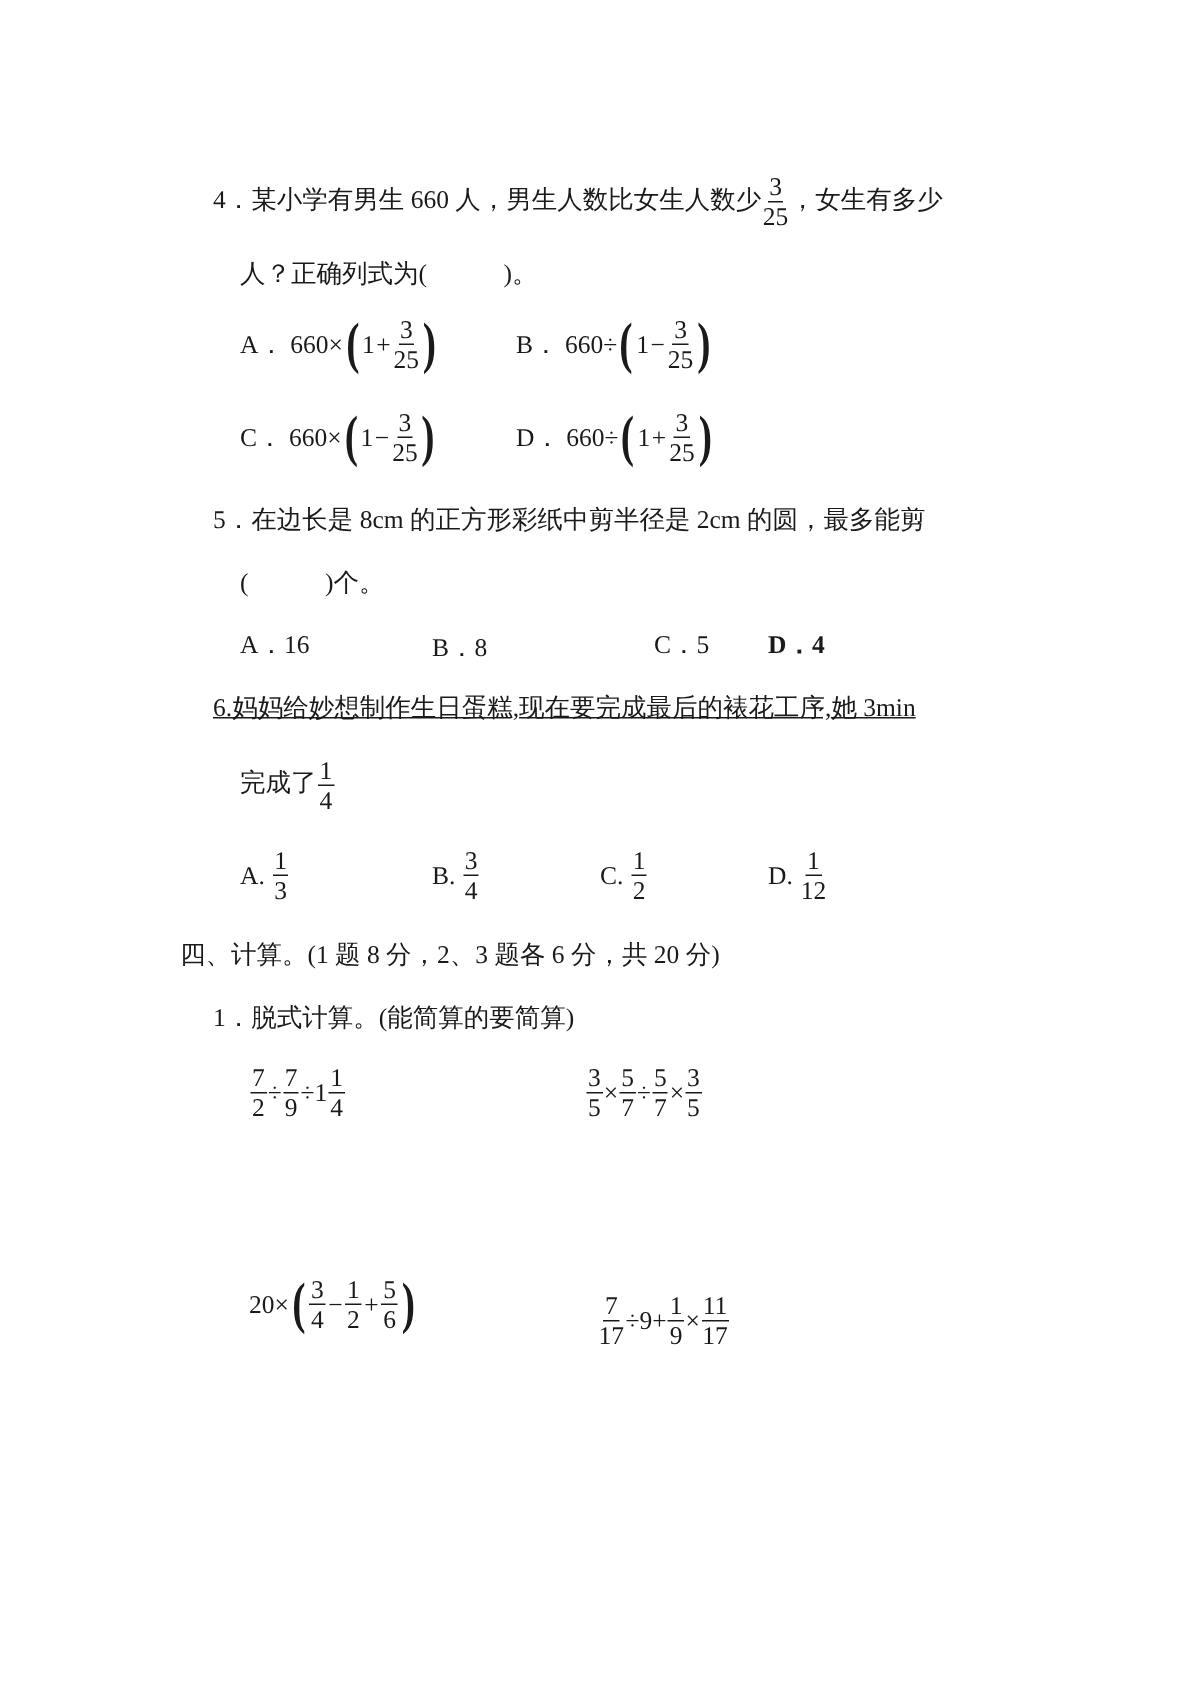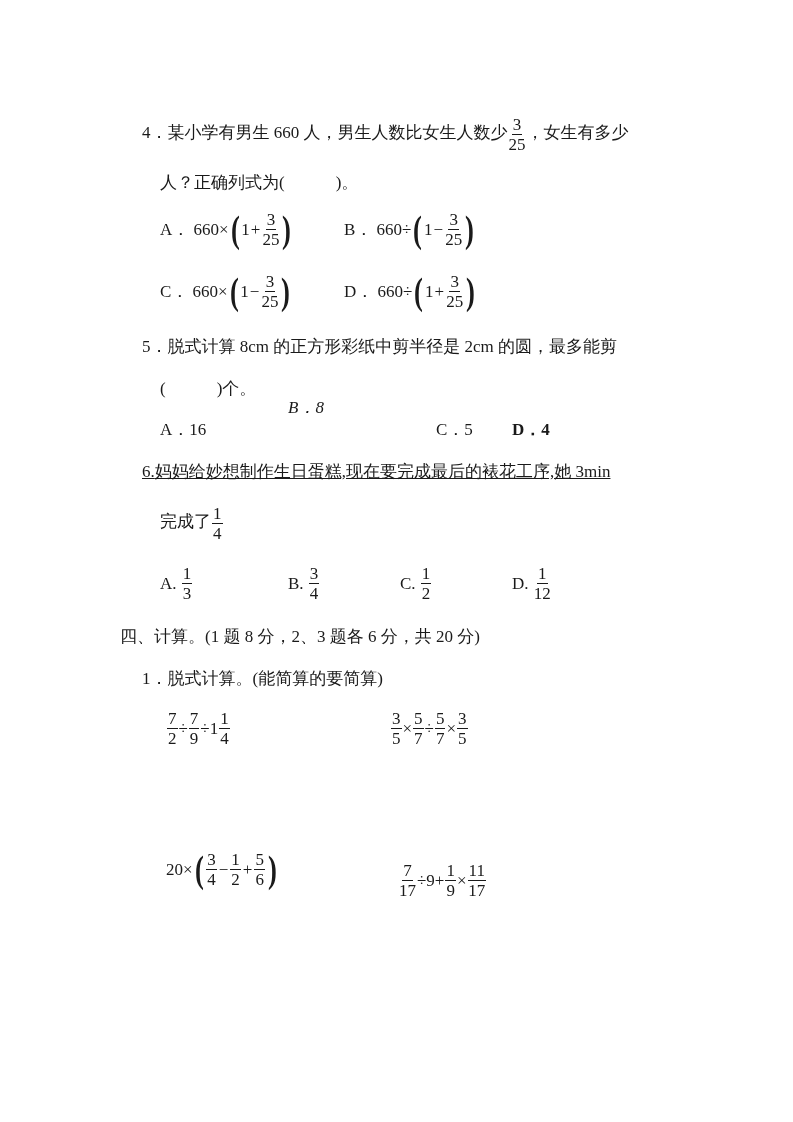--- a/index.html
+++ b/index.html
@@ -45,25 +45,25 @@
     </span><span class="paren">)</span>
 </div>
 <div class="abs expr" style="left:344px; top:272px;">
   <span>D．</span>&nbsp;<span>660÷</span><span class="paren">(</span><span>1</span><span class="op">+</span><span class="frac">
       <span class="num">3</span>
       <span class="den">25</span>
     </span><span class="paren">)</span>
 </div>
 
 <div class="abs" style="left:142px; top:338px;">
-  <span>5．</span><span>脱式计算 8cm 的正方形彩纸中剪半径是 2cm 的圆，最多能剪</span>
+  <span>5．</span><span>在边长是 8cm 的正方形彩纸中剪半径是 2cm 的圆，最多能剪</span>
 </div>
 <div class="abs" style="left:160px; top:380px;">(　　　)个。</div>
 <div class="abs" style="left:160px; top:421px;"><span>A．</span><span>16</span></div>
-<div class="abs" style="left:288px; top:399px;font-style:italic;"><span>B．</span><span>8</span></div>
+<div class="abs" style="left:288px; top:423px;"><span>B．</span><span>8</span></div>
 <div class="abs" style="left:400px; top:421px;margin-left:36px;"><span>C．</span><span>5</span></div>
 <div class="abs" style="left:512px; top:421px;font-weight:bold;"><span>D．</span><span>4</span></div>
 
 <div class="abs" style="left:142px; top:463px;text-decoration:underline;">
   <span>6.</span><span>妈妈给妙想制作生日蛋糕,现在要完成最后的裱花工序,她 3min</span>
 </div>
 <div class="abs" style="left:160px; top:505px;">
   <span>完成了</span><span class="frac">
       <span class="num">1</span>
       <span class="den">4</span>

